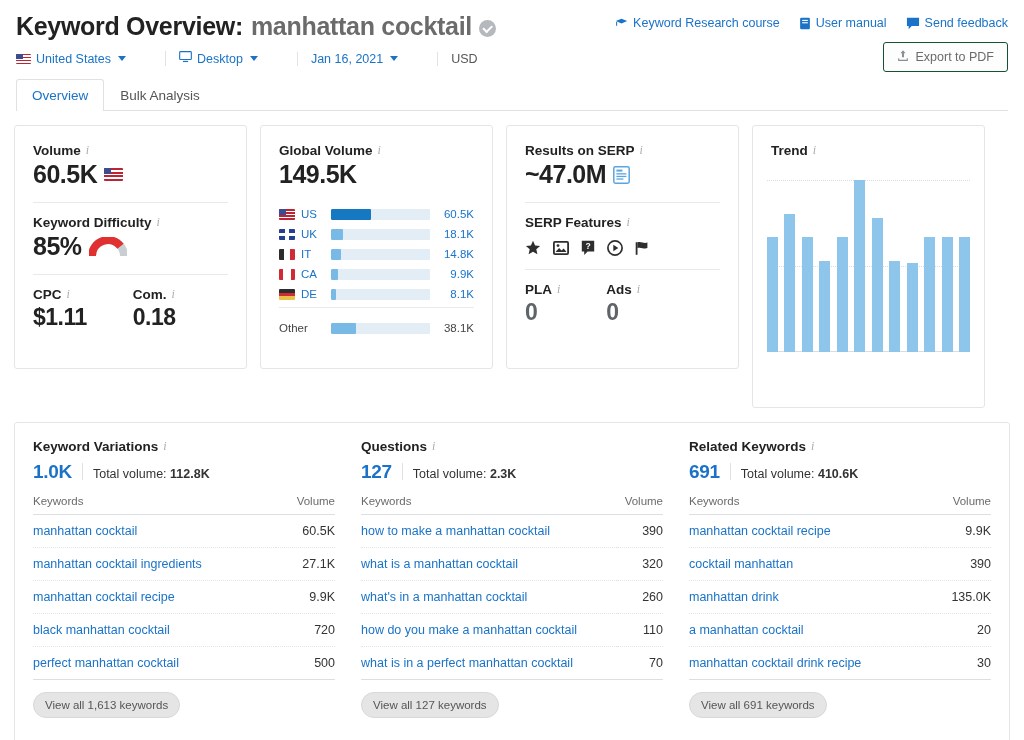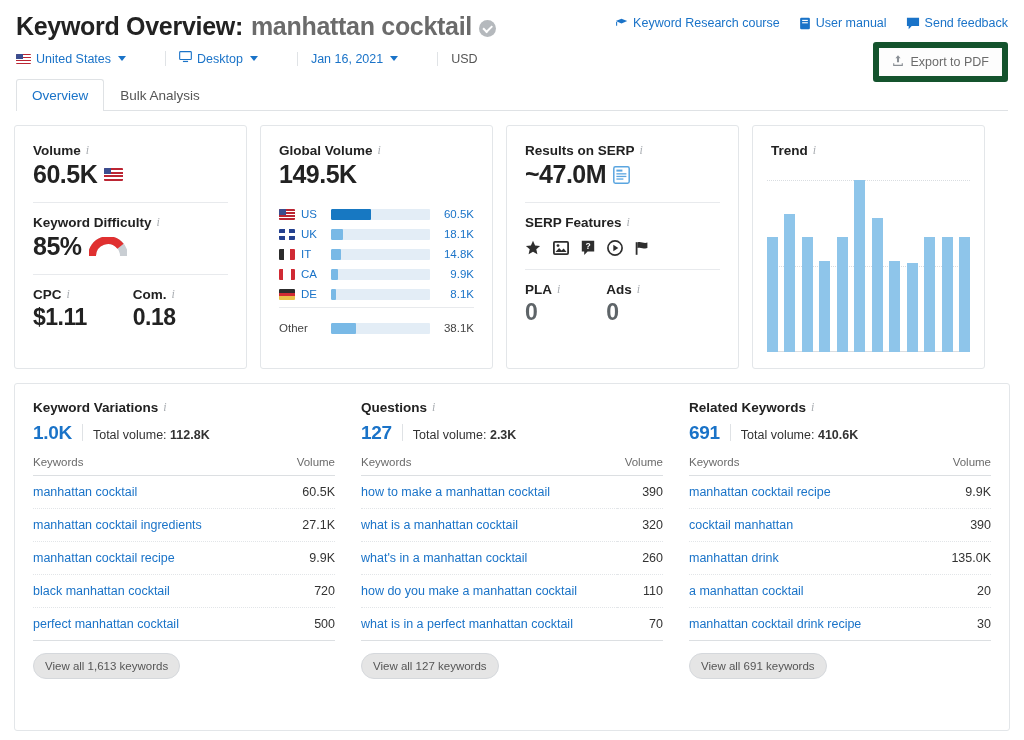--- a/index.html
+++ b/index.html
@@ -38,21 +38,21 @@
     position: absolute; right: 16px; top: 16px;
     display: flex; align-items: center; gap: 19px;
     font-size: 12.5px;
   }
   .hdr-link { color: #1a73c8; display: flex; align-items: center; gap: 5px; cursor: pointer; white-space: nowrap; }
   .hdr-link svg { display: block; }
 
   .export-btn {
     position: absolute; right: 16px; top: 42px;
     display: flex; align-items: center; gap: 7px;
-    border: 6px solid #14532d; border-radius: 3px;
+    border: 1px solid #14532d; border-radius: 3px;
     background: #fdfdfd; color: #6b6b6b;
     font-size: 12.5px; padding: 6px 13px; cursor: pointer;
   }
 
   
   .filters {
     display: flex; align-items: center; gap: 0;
     margin-top: 10px; font-size: 12.5px;
   }
   .filter {
@@ -87,21 +87,21 @@
   .top-cards {
     display: flex; gap: 13px; padding: 14px 14px 0 14px;
   }
   .card {
     border: 1px solid #e3e6e9; border-radius: 3px; background: #fff;
     padding: 17px 18px 16px 18px; position: relative;
   }
   .card-volume { width: 233px; height: 244px; }
   .card-global { width: 233px; height: 244px; }
   .card-serp   { width: 233px; height: 244px; }
-  .card-trend  { width: 233px; height: 244px; padding: 17px 14px 14px 14px; }
+  .card-trend  { width: 233px; height: 283px; padding: 17px 14px 14px 14px; }
 
   .metric-label {
     font-size: 13.5px; font-weight: bold; color: #222;
     display: flex; align-items: center; gap: 5px;
   }
   .info-i {
     font-family: "Liberation Serif", "DejaVu Serif", serif;
     font-style: italic; font-size: 12px; color: #a9adb2; font-weight: normal;
     cursor: pointer;
   }

